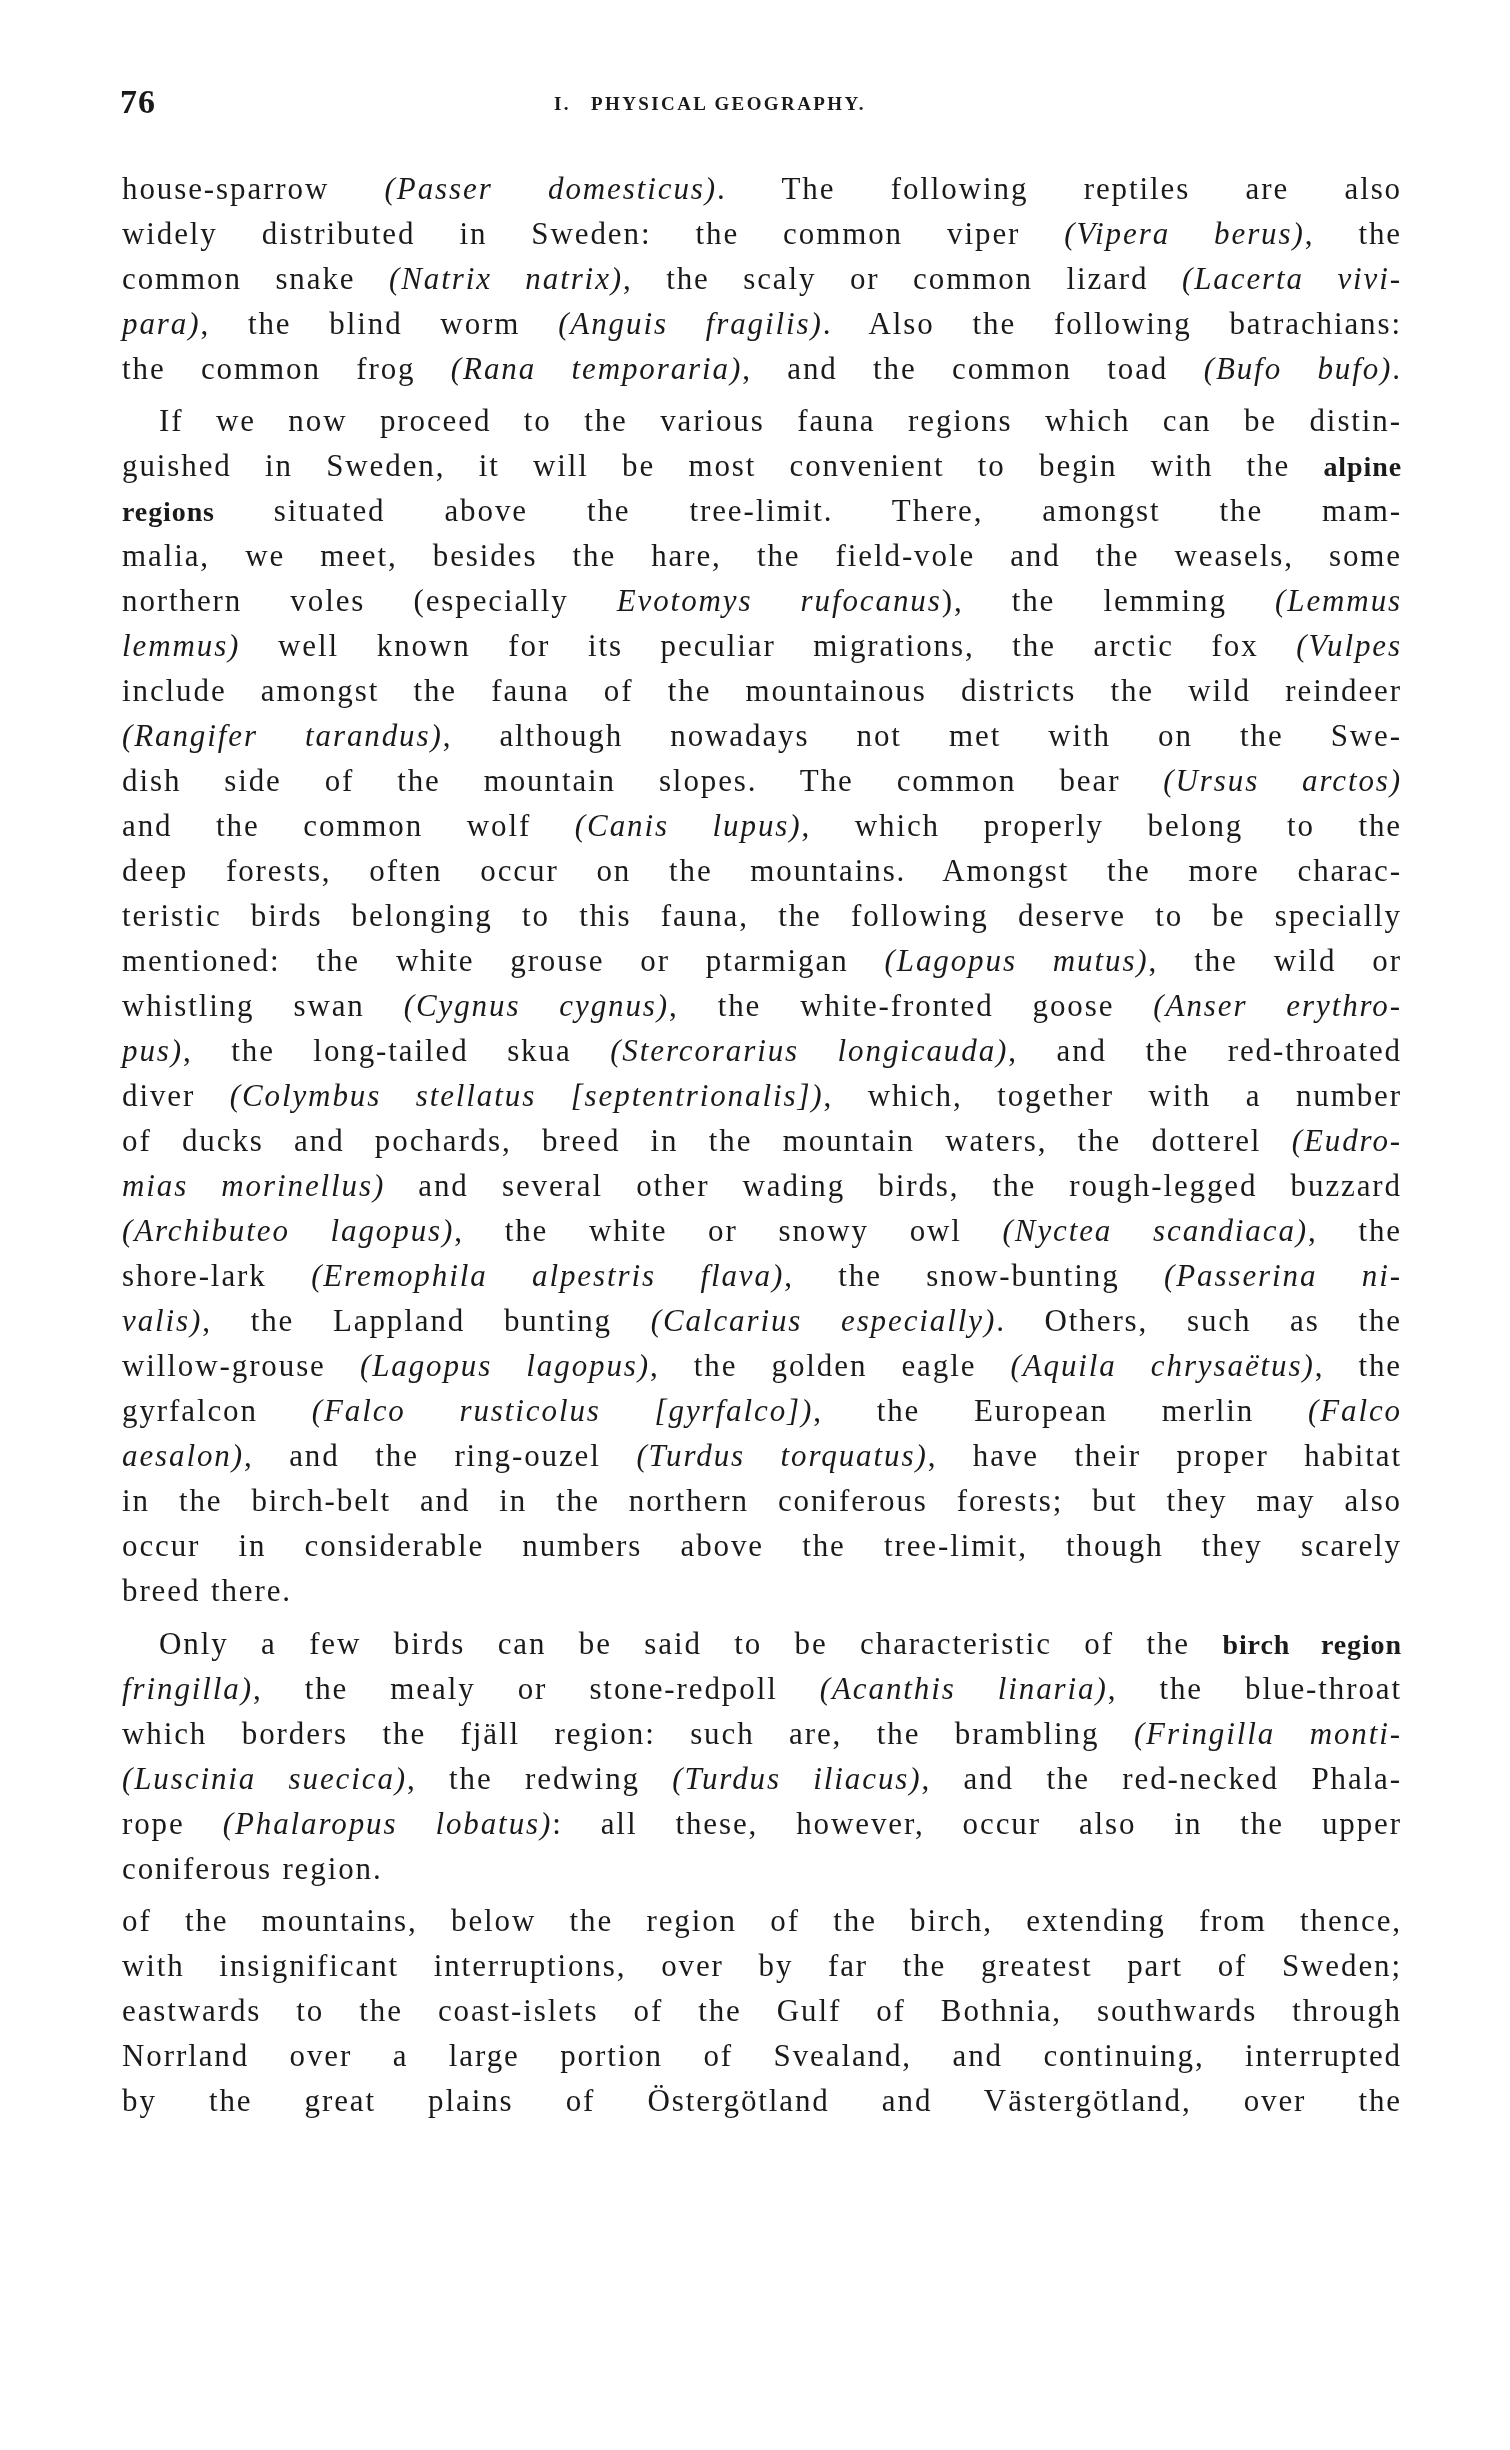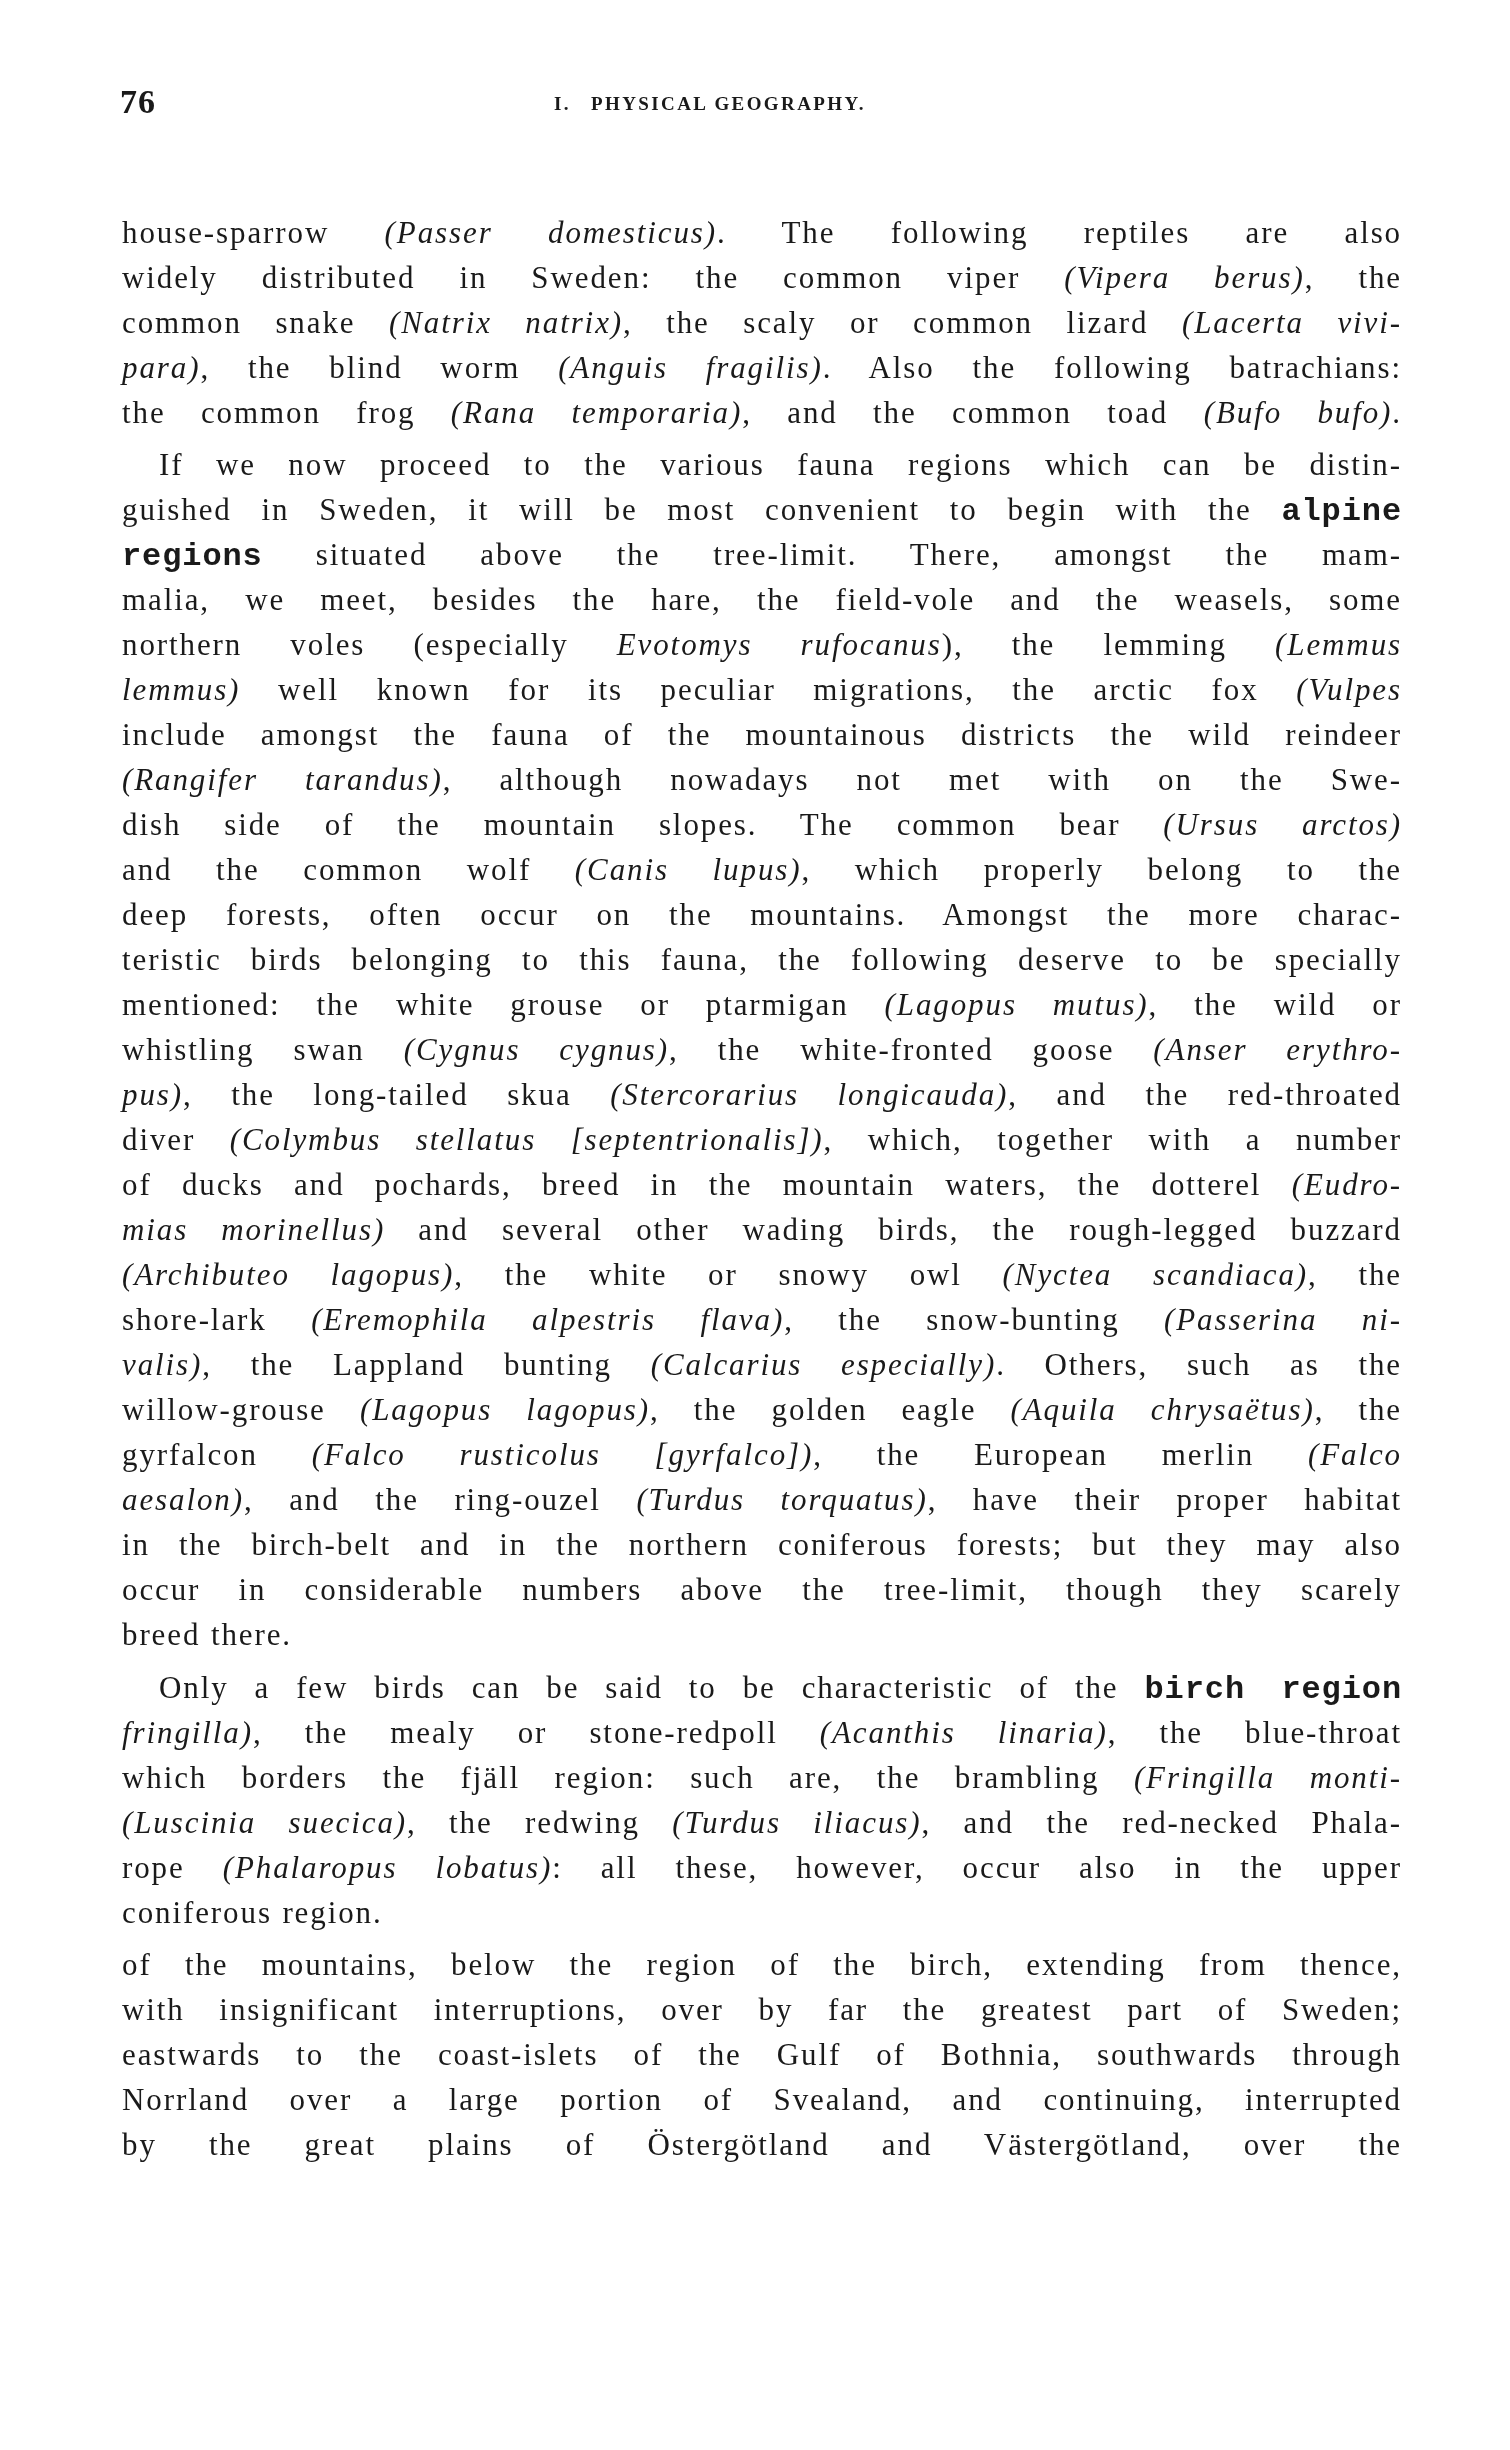--- a/index.html
+++ b/index.html
@@ -42,21 +42,20 @@
   }
   .body-text {
     position: absolute;
     left: 122px;
     top: 166px;
     width: 1280px;
     font-size: 31px;
     line-height: 45px;
     letter-spacing: 1.9px;
     word-spacing: 0.9px;
-    margin-top: 44px;
   }
   .para {
     margin: 0 0 7.4px 0;
     text-align: justify;
     text-align-last: justify;
     hyphens: manual;
   }
   .para .line {
     display: block;
     text-align: justify;
@@ -69,22 +68,22 @@
   }
   .indent {
     display: inline-block;
     width: 37px;
   }
   i, .it {
     font-style: italic;
   }
   .bold {
     font-weight: bold;
-    font-family: Liberation Mono, monospace;
-    font-size: 32px;
+    font-family: Liberation Serif, serif;
+    font-size: 28px;
     letter-spacing: 0.9px;
   }
 </style>
 </head>
 <body>
 
 <div>
   <div class="page-number">76</div>
   <div class="running-head">
     <span>I.</span><span class="sep"></span><span>PHYSICAL GEOGRAPHY.</span>

